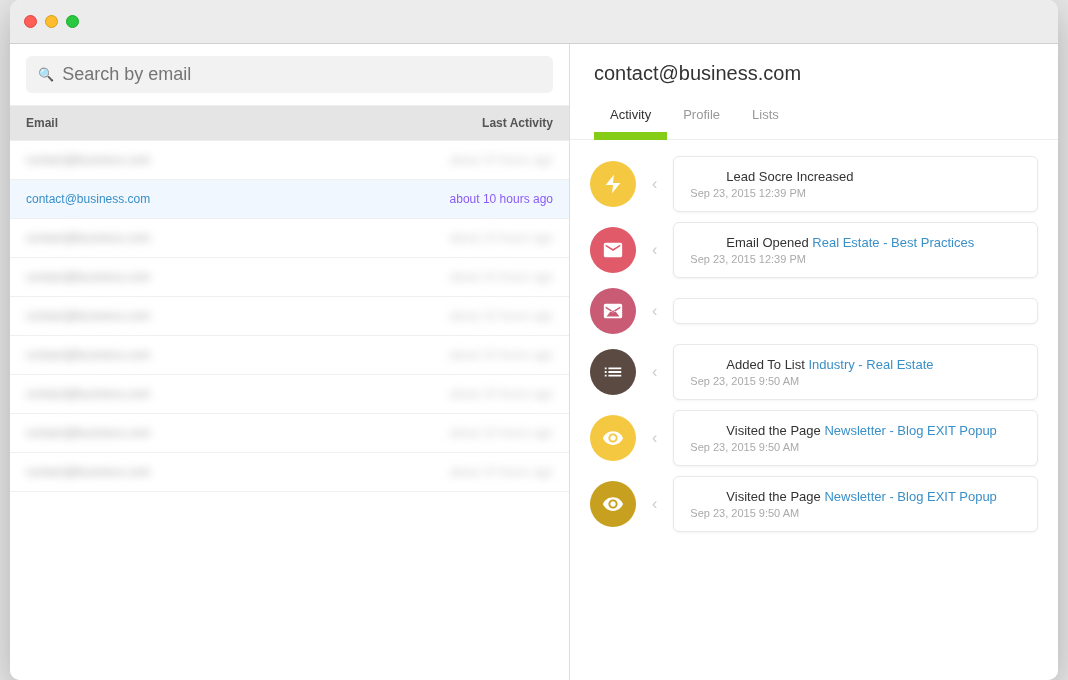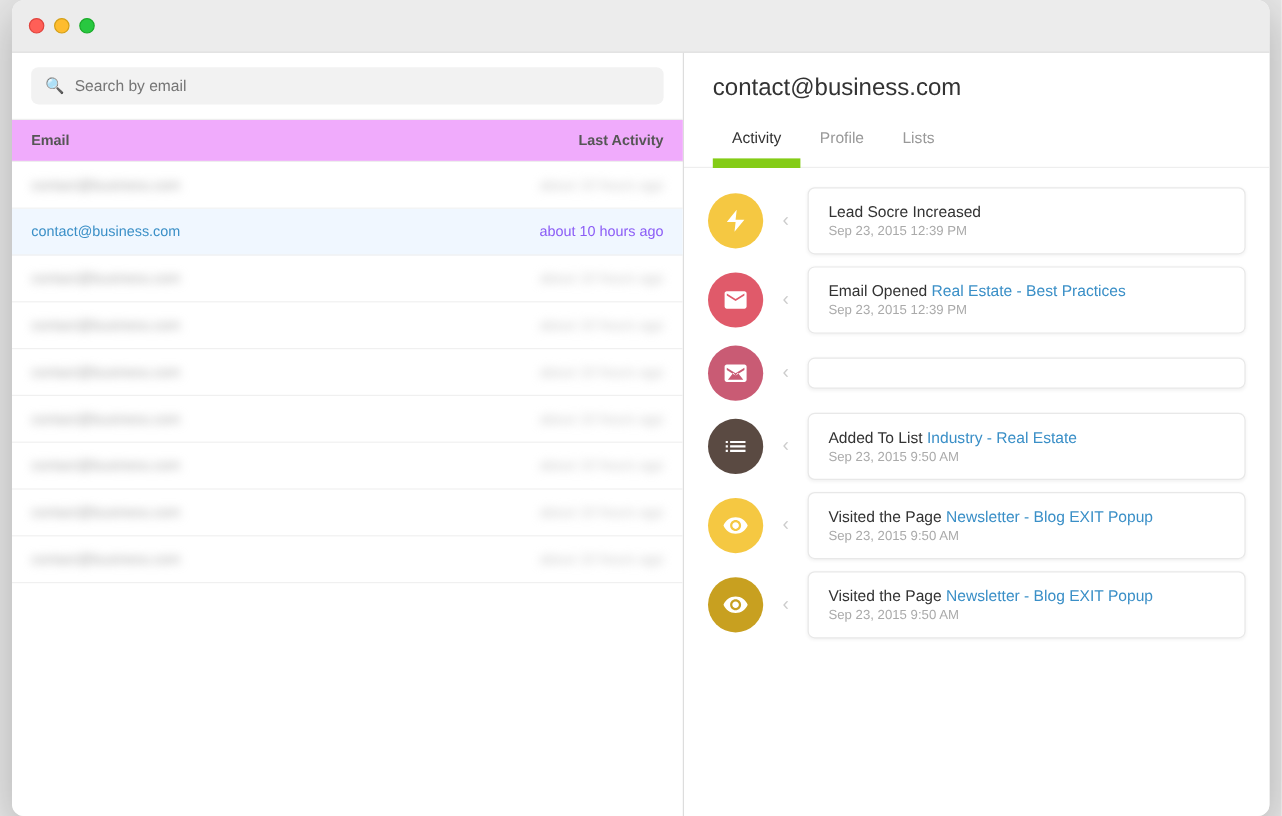--- a/index.html
+++ b/index.html
@@ -76,33 +76,33 @@
 
     .search-icon-svg {
       color: #999;
       font-size: 13px;
     }
 
     .search-input {
       border: none;
       background: transparent;
       outline: none;
-      font-size: 13px;
+      font-size: 18px;
       color: #701a75;
       width: 100%;
     }
 
     .contact-list-header {
       display: flex;
       padding: 10px 16px;
       font-size: 12px;
       font-weight: 600;
       color: #555;
       border-bottom: 1px solid #eee;
-      background: #f0abfc;
+      background: #e5e5e5;
     }
 
     .col-email { flex: 1; }
     .col-activity { width: 160px; text-align: right; }
 
     .contact-list {
       flex: 1;
       overflow-y: auto;
     }
 
@@ -227,20 +227,21 @@
       border: 1px solid #e8e8e8;
       border-radius: 6px;
       padding: 12px 16px;
       box-shadow: 0 1px 3px rgba(0,0,0,0.05);
     }
 
     .activity-title {
       font-size: 13px;
       color: #333;
       margin-bottom: 3px;
+      margin-left: 36px;
     }
 
     .activity-title a {
       color: #3a8fc7;
       text-decoration: none;
       text-align: center;
     }
 
     .activity-time {
       font-size: 11px;

